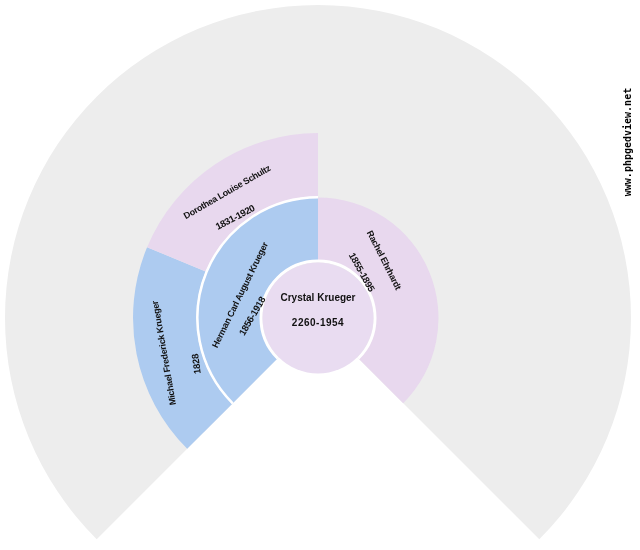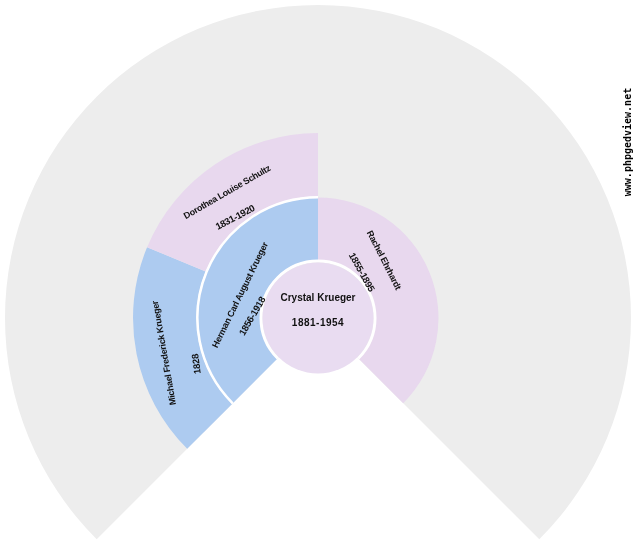--- a/index.html
+++ b/index.html
@@ -40,21 +40,21 @@
     <path d="M318.0 197.5 A120.5 120.5 0 0 0 232.8 403.2 L277.0 359.0 A58 58 0 0 1 318.0 260.0 Z" fill="#adcbf0"></path>
     <path d="M403.2 403.2 A120.5 120.5 0 0 0 318.0 197.5 L318.0 260.0 A58 58 0 0 1 359.0 359.0 Z" fill="#e8d8ee"></path>
     <path d="M147.1 247.2 A185 185 0 0 0 187.2 448.8 L232.1 403.9 A121.5 121.5 0 0 1 205.7 271.5 Z" fill="#adcbf0"></path>
     <path d="M318.0 133.0 A185 185 0 0 0 147.1 247.2 L205.7 271.5 A121.5 121.5 0 0 1 318.0 196.5 Z" fill="#e8d8ee"></path>
     <path d="M358.3 358.3 A57 57 0 1 0 277.7 358.3" fill="none" stroke="#ffffff" stroke-width="3"></path>
     <path d="M318.0 197.3 A120.7 120.7 0 0 0 232.7 403.3" fill="none" stroke="#ffffff" stroke-width="2.5"></path>
     <circle cx="318" cy="318" r="55.5" fill="#e9dcf1"></circle>
   </svg>
 
   <div class="fan-label fan-label--center-name" style="left: 318px; top: 297px; transform: translate(-50%, -50%) rotate(0deg); color: rgb(17, 17, 17); text-align: right;">Crystal Krueger</div>
-  <div class="fan-label fan-label--center-dates" style="left: 318px; top: 322px; transform: translate(-50%, -50%) rotate(0deg); color: rgb(17, 17, 17);">1881-1954</div>
+  <div class="fan-label fan-label--center-dates" style="left: 318px; top: 322px; transform: translate(-50%, -50%) rotate(0deg); color: rgb(17, 17, 17);">2260-1954</div>
 
   <div class="fan-label" style="left: 240px; top: 295px; transform: translate(-50%, -50%) rotate(-64deg); color: rgb(17, 17, 17);">Herman Carl August Krueger</div>
   <div class="fan-label fan-label--dates" style="left: 252px; top: 316px; transform: translate(-50%, -50%) rotate(-60deg); color: rgb(17, 17, 17);">1856-1918</div>
 
   <div class="fan-label" style="left: 384px; top: 260px; transform: translate(-50%, -50%) rotate(63deg); color: rgb(17, 17, 17);">Rachel Ehrhardt</div>
   <div class="fan-label fan-label--dates" style="left: 362px; top: 272px; transform: translate(-50%, -50%) rotate(61deg); color: rgb(17, 17, 17);">1855-1895</div>
 
   <div class="fan-label" style="left: 164px; top: 353px; transform: translate(-50%, -50%) rotate(-100deg); color: rgb(17, 17, 17);">Michael Frederick Krueger</div>
   <div class="fan-label fan-label--dates" style="left: 196px; top: 364px; transform: translate(-50%, -50%) rotate(-98deg); color: rgb(17, 17, 17);">1828</div>
 

